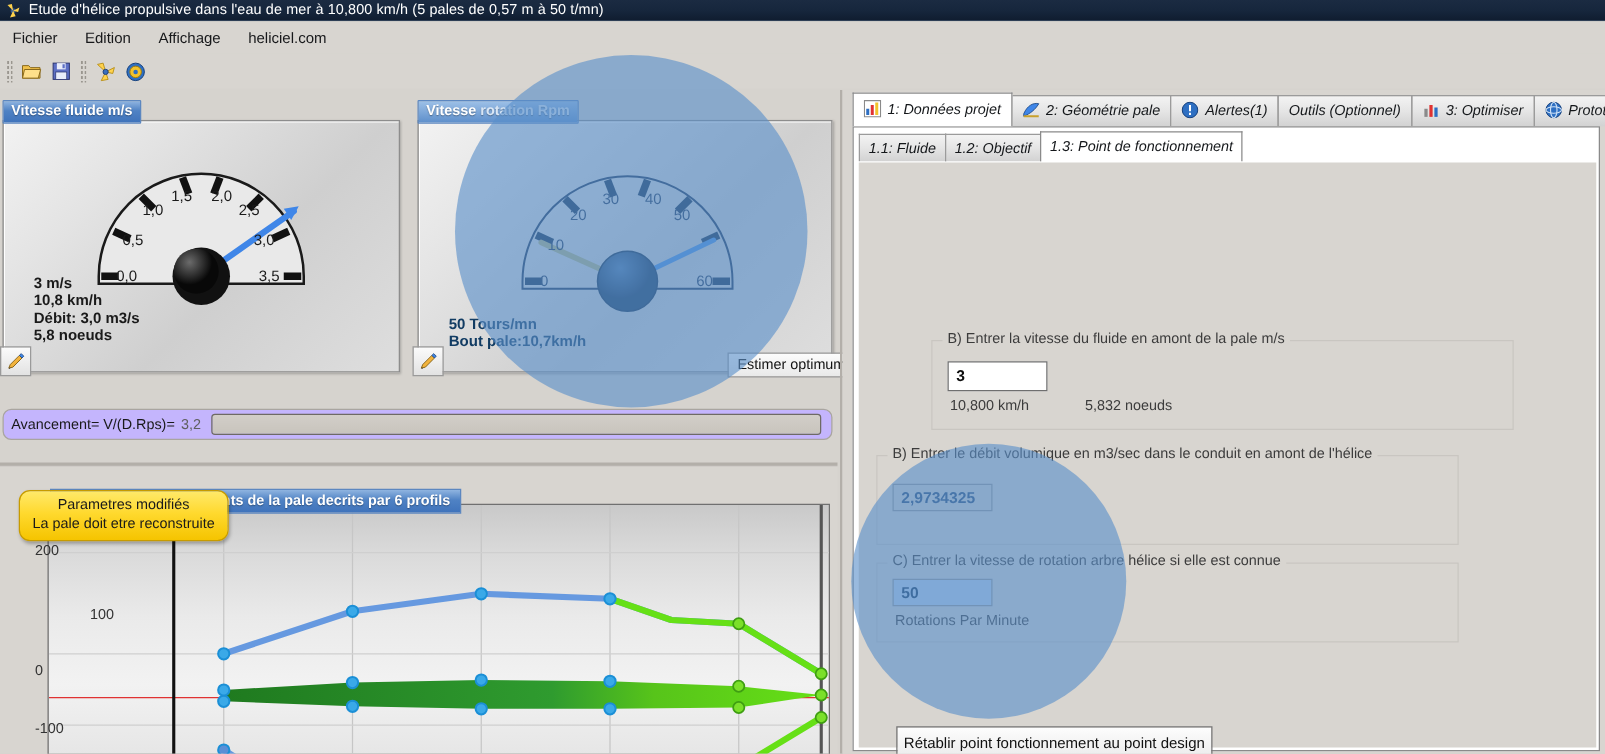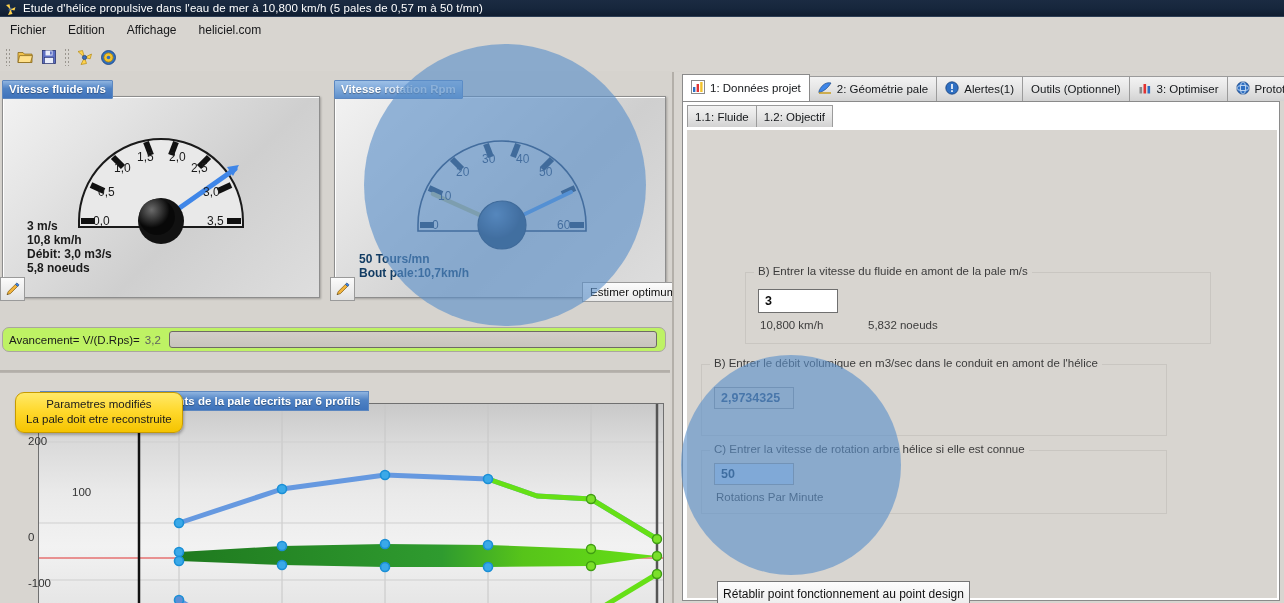--- a/index.html
+++ b/index.html
@@ -71,21 +71,21 @@
   }
   .gauge-readout {
     position:absolute; width:100%; text-align:left;
     font-size:12px; font-weight:bold; line-height:14.5px; color:#1a1a1a;padding-left:24px;
   }
   .gauge-readout.blue { color:#123c63; }
 
   
   .adv-wrap {
     position:absolute; border:1px solid #a9a5a0; border-radius:7px;
-    background:#bef264; display:flex; align-items:center; padding:0 6px;
+    background:#c4b5fd; display:flex; align-items:center; padding:0 6px;
   }
   .adv-label { font-size:11.5px; color:#1a1a1a; white-space:nowrap; }
   .adv-value { font-size:11.5px; color:#5f5f5f; margin-left:5px; }
   .adv-track {
     flex:1; height:17px; margin-left:8px; margin-right:2px;
     background: linear-gradient(180deg,#d2cec8,#c8c4bd);
     border:1px solid #6e6a65; border-radius:3px; overflow:hidden;
   }
   .adv-fill {
     height:100%;
@@ -120,21 +120,21 @@
   .legend-note { position:absolute; font-size:11.5px; color:#2a2a2a; z-index:5; }
 
   
   .right-region { position:absolute; background:#d8d5d0; }
   .tabrow { position:absolute; display:flex; align-items:flex-end; }
   .tab {
     height:25px; display:flex; align-items:center; gap:5px;
     padding:0 8px; font-size:11.5px; color:#14171a; white-space:nowrap;
     border:1px solid #9b9b9b; border-bottom:none;
     background: linear-gradient(180deg,#f3f3f3 0%, #e5e5e5 50%, #d2d2d2 100%);
-    margin-right:-1px; position:relative;
+    margin-right:-1px; position:relative;font-style:italic;
   }
   .tab.active {
     background:#ffffff;
     border-color:#8a8a8a; z-index:3; height:27px;
   }
   .tab.sub { height:22px; padding:0 7px; }
   .tab.sub.active { height:24px; }
   .tabpage {
     position:absolute; background:#ffffff; border:1px solid #8a8a8a;
   }
@@ -495,20 +495,23 @@
 
     <div class="tabpage" style="left:8px; top:29px; width:598px; height:500px;">
 
       <div class="tabrow" style="left:4px; top:3px;">
         <div class="tab sub">
           <span>1.1: Fluide</span>
         </div>
         <div class="tab sub">
           <span>1.2: Objectif</span>
         </div>
+        <div class="tab sub active">
+          <span>1.3: Point de fonctionnement</span>
+        </div>
       </div>
 
       <div class="inner-page" style="left:4px; top:28px; width:590px; height:468px;">
 
         <div class="groupbox" style="left:14px; top:142px; width:466px; height:72px;margin-left:44px;">
           <span class="gb-title">B) Entrer la vitesse du fluide en amont de la pale m/s</span>
           <div class="field" style="left:12px; top:16px; width:80px; height:24px;">3</div>
           <span class="sublabel" style="left:14px; top:46px;">10,800 km/h</span>
           <span class="sublabel" style="left:122px; top:46px;">5,832 noeuds</span>
         </div>

